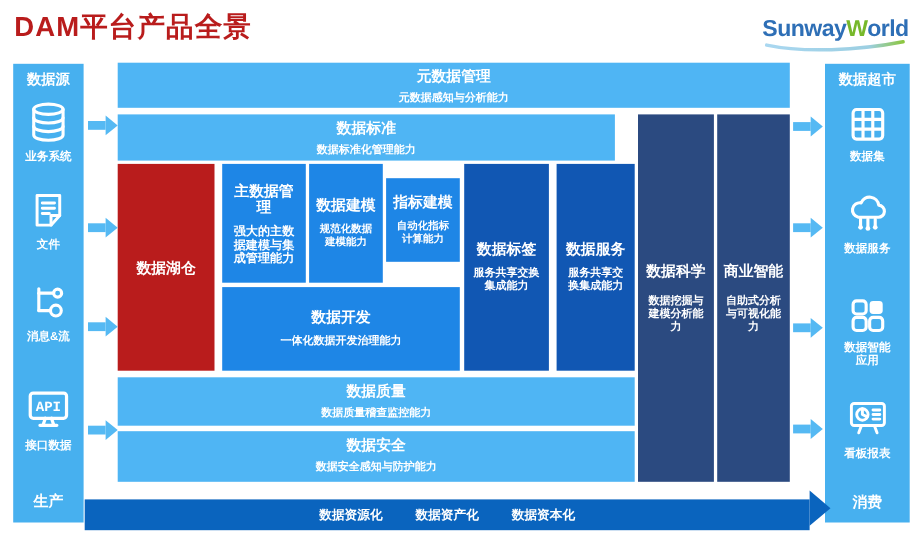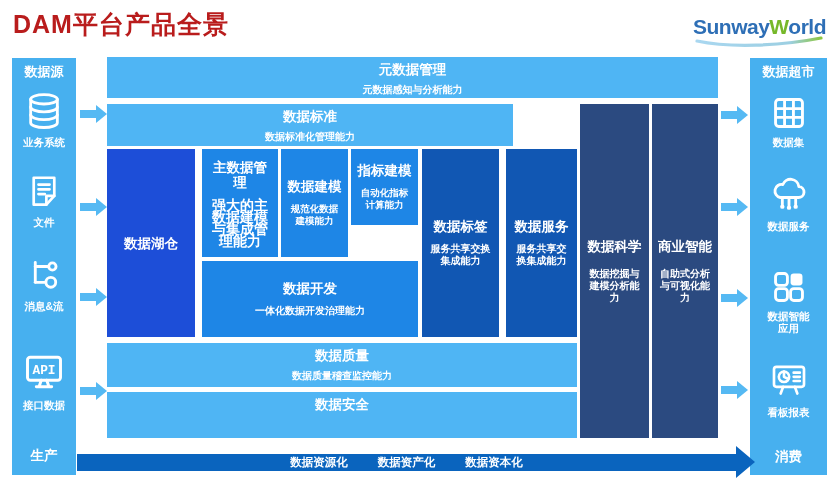--- a/index.html
+++ b/index.html
@@ -22,28 +22,28 @@
   .sb-label{display:block;color:#fff;font-weight:bold;font-size:10.5px;margin-top:4px;line-height:12px;}
   .sb-label.narrow{width:52px;margin-left:auto;margin-right:auto;}
   .sb-footer{position:absolute;left:0;width:100%;text-align:center;color:#fff;font-weight:bold;font-size:13.5px;}
   
   .blk{position:absolute;color:#fff;text-align:center;}
   .band-title{font-size:13.5px;font-weight:bold;line-height:15px;}
   .band-sub{font-size:10px;font-weight:bold;line-height:12px;}
   .band .band-title{margin-top:5px;} .band .band-sub{margin-top:7px;}
   .vbox{display:flex;flex-direction:column;justify-content:center;align-items:center;padding:0 6px;box-sizing:border-box;}
   .vbox .band-sub{margin-top:9px;}
-  .bg-row{background:#4FB5F4;} .bg-cyan{background:#1d4ed8;}
+  .bg-row{background:#4FB5F4;} .bg-cyan{background:#b91c1c;}
   .bg-mid{background:#1E86E6;} .bg-deep{background:#1157B3;} .bg-navy{background:#2B4A80;}
   
   .sarrow{position:absolute;width:16px;height:8px;background:#55B9F3;}
   .sarrow::after{content:"";position:absolute;left:16px;top:-5px;width:0;height:0;
     border-left:11px solid #55B9F3;border-top:9px solid transparent;border-bottom:9px solid transparent;}
   
-  .flow-arrow-body{position:absolute;left:77px;top:454px;width:659px;height:17px;background:#0A64BE;
+  .flow-arrow-body{position:absolute;left:77px;top:454px;width:659px;height:28px;background:#0A64BE;
     display:flex;justify-content:center;align-items:center;gap:30px;}
   .flow-arrow-body span{color:#fff;font-size:11.5px;font-weight:bold;white-space:nowrap;}
   .flow-arrow-head{position:absolute;left:736px;top:446px;width:0;height:0;
     border-left:19px solid #0A64BE;border-top:16px solid transparent;border-bottom:16px solid transparent;}
   svg{display:block;}
 </style>
 </head>
 <body>
 
 <div class="canvas">
@@ -153,40 +153,40 @@
     </div>
 
     <div class="sb-footer" style="top:390px;">消费</div>
   </div>
 
   <div class="blk band bg-row" style="left:107px;top:57px;width:611px;height:41px;">
     <div class="band-title">元数据管理</div>
     <div class="band-sub">元数据感知与分析能力</div>
   </div>
 
-  <div class="blk band bg-row" style="left:107px;top:104px;width:406px;height:42px;">
+  <div class="blk band bg-row" style="left:107px;top:104px;width:452px;height:42px;">
     <div class="band-title">数据标准</div>
     <div class="band-sub">数据标准化管理能力</div>
   </div>
 
   <div class="blk vbox bg-cyan" style="left:107px;top:149px;width:88px;height:188px;">
     <div class="band-title">数据湖仓</div>
   </div>
 
   <div class="blk vbox bg-mid" style="left:202px;top:149px;width:76px;height:108px;">
     <div class="band-title">主数据管理</div>
-    <div class="band-sub" style="font-size:14px;">强大的主数据建模与集成管理能力</div>
+    <div class="band-sub" style="font-size:11px;">强大的主数据建模与集成管理能力</div>
   </div>
 
   <div class="blk vbox bg-mid" style="left:281px;top:149px;width:67px;height:108px;">
     <div class="band-title">数据建模</div>
     <div class="band-sub" style="font-size:9.5px;">规范化数据建模能力</div>
   </div>
 
-  <div class="blk vbox bg-mid" style="left:351px;top:149px;width:67px;height:76px;font-family:Liberation Serif, serif;">
+  <div class="blk vbox bg-mid" style="left:351px;top:162px;width:67px;height:76px;font-family:Liberation Serif, serif;">
     <div class="band-title">指标建模</div>
     <div class="band-sub" style="font-size:9.5px;">自动化指标计算能力</div>
   </div>
 
   <div class="blk vbox bg-mid" style="left:202px;top:261px;width:216px;height:76px;">
     <div class="band-title">数据开发</div>
     <div class="band-sub">一体化数据开发治理能力</div>
   </div>
 
   <div class="blk vbox bg-deep" style="left:422px;top:149px;width:77px;height:188px;">
@@ -209,20 +209,21 @@
     <div class="band-sub" style="margin-top:14px;">自助式分析与可视化能力</div>
   </div>
 
   <div class="blk band bg-row" style="left:107px;top:343px;width:470px;height:44px;">
     <div class="band-title">数据质量</div>
     <div class="band-sub">数据质量稽查监控能力</div>
   </div>
 
   <div class="blk band bg-row" style="left:107px;top:392px;width:470px;height:46px;text-align:center;">
     <div class="band-title">数据安全</div>
+    <div class="band-sub">数据安全感知与防护能力</div>
   </div>
 
   <div class="sarrow" style="left:80px;top:110px;"></div>
   <div class="sarrow" style="left:80px;top:203px;"></div>
   <div class="sarrow" style="left:80px;top:293px;"></div>
   <div class="sarrow" style="left:80px;top:387px;"></div>
 
   <div class="sarrow" style="left:721px;top:111px;"></div>
   <div class="sarrow" style="left:721px;top:203px;"></div>
   <div class="sarrow" style="left:721px;top:294px;"></div>

